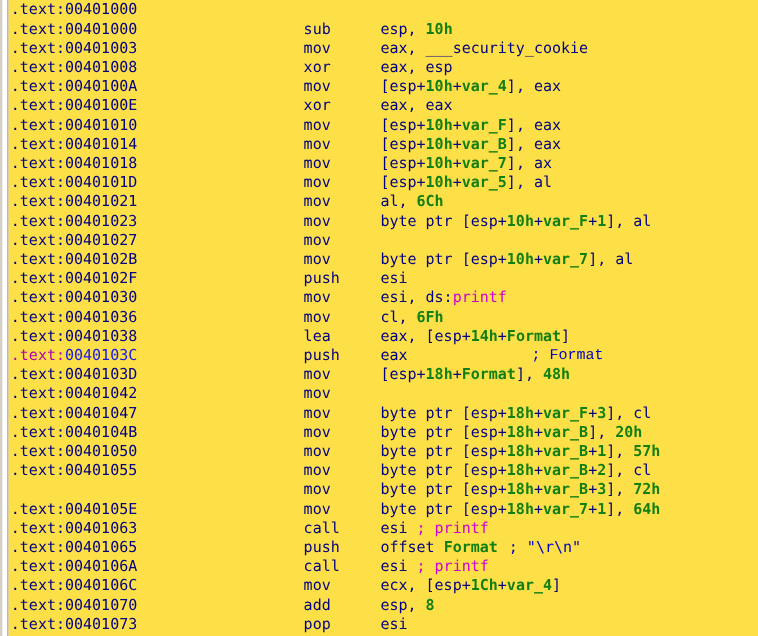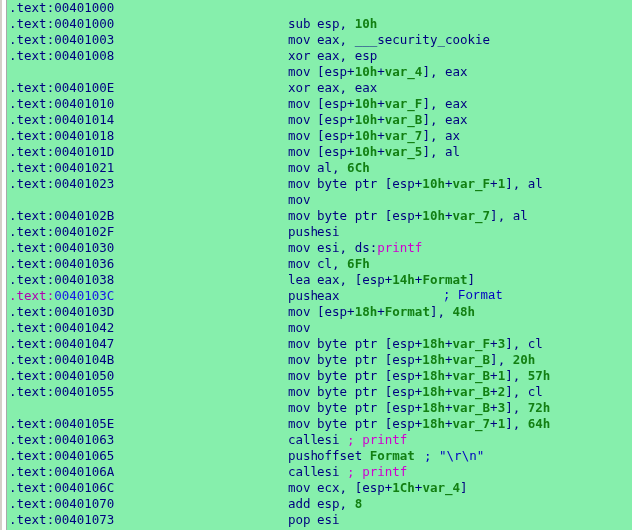--- a/index.html
+++ b/index.html
@@ -12,21 +12,21 @@
     width: 632px;
     height: 530px;
     overflow: hidden;
     font-family: "DejaVu Sans Mono", "Liberation Mono", monospace;
   }
 
   #disasm-view {
     position: relative;
     width: 632px;
     height: 530px;
-    background: #86efac;
+    background: #fde047;
   }
 
   
   #gutter {
     position: absolute;
     left: 0;
     top: 0;
     width: 7px;
     height: 530px;
     background: #ffffff;
@@ -69,21 +69,20 @@
 
   
   .line.current .seg-prefix { color: #b000b0; }
   .line.current .addr-num   { color: #1717e8; font-weight: normal; }
 
   .mnem {
     position: absolute;
     left: 253px;
     top: 0;
     color: #000080;
-    margin-left: 35px;
   }
   .ops {
     position: absolute;
     left: 317px;
     top: 0;
     color: #000080;
   }
   .cmt {
     position: absolute;
     top: 0;
@@ -101,29 +100,29 @@
 
   <div id="gutter">
     <div id="gutter-shadow"></div>
   </div>
 
   <div id="lines">
       <div class="line"><div class="addr"><span class="seg-prefix">.text:</span><span class="addr-num">00401000</span></div></div>
       <div class="line"><div class="addr"><span class="seg-prefix">.text:</span><span class="addr-num">00401000</span></div><div class="mnem">sub</div><div class="ops">esp, <span class="num">10h</span></div></div>
       <div class="line"><div class="addr"><span class="seg-prefix">.text:</span><span class="addr-num">00401003</span></div><div class="mnem">mov</div><div class="ops">eax, ___security_cookie</div></div>
       <div class="line"><div class="addr"><span class="seg-prefix">.text:</span><span class="addr-num">00401008</span></div><div class="mnem">xor</div><div class="ops">eax, esp</div></div>
-      <div class="line"><div class="mnem">mov</div><div class="ops">[esp+<span class="num">10h</span>+<span class="num">var_4</span>], eax</div></div>
+      <div class="line"><div class="addr"><span class="seg-prefix">.text:</span><span class="addr-num">0040100A</span></div><div class="mnem">mov</div><div class="ops">[esp+<span class="num">10h</span>+<span class="num">var_4</span>], eax</div></div>
       <div class="line"><div class="addr"><span class="seg-prefix">.text:</span><span class="addr-num">0040100E</span></div><div class="mnem">xor</div><div class="ops">eax, eax</div></div>
       <div class="line"><div class="addr"><span class="seg-prefix">.text:</span><span class="addr-num">00401010</span></div><div class="mnem">mov</div><div class="ops">[esp+<span class="num">10h</span>+<span class="num">var_F</span>], eax</div></div>
       <div class="line"><div class="addr"><span class="seg-prefix">.text:</span><span class="addr-num">00401014</span></div><div class="mnem">mov</div><div class="ops">[esp+<span class="num">10h</span>+<span class="num">var_B</span>], eax</div></div>
       <div class="line"><div class="addr"><span class="seg-prefix">.text:</span><span class="addr-num">00401018</span></div><div class="mnem">mov</div><div class="ops">[esp+<span class="num">10h</span>+<span class="num">var_7</span>], ax</div></div>
       <div class="line"><div class="addr"><span class="seg-prefix">.text:</span><span class="addr-num">0040101D</span></div><div class="mnem">mov</div><div class="ops">[esp+<span class="num">10h</span>+<span class="num">var_5</span>], al</div></div>
       <div class="line"><div class="addr"><span class="seg-prefix">.text:</span><span class="addr-num">00401021</span></div><div class="mnem">mov</div><div class="ops">al, <span class="num">6Ch</span></div></div>
       <div class="line"><div class="addr"><span class="seg-prefix">.text:</span><span class="addr-num">00401023</span></div><div class="mnem">mov</div><div class="ops">byte ptr [esp+<span class="num">10h</span>+<span class="num">var_F</span>+<span class="num">1</span>], al</div></div>
-      <div class="line"><div class="mnem">mov</div></div>
+      <div class="line"><div class="addr"><span class="seg-prefix">.text:</span><span class="addr-num">00401027</span></div><div class="mnem">mov</div></div>
       <div class="line"><div class="addr"><span class="seg-prefix">.text:</span><span class="addr-num">0040102B</span></div><div class="mnem">mov</div><div class="ops">byte ptr [esp+<span class="num">10h</span>+<span class="num">var_7</span>], al</div></div>
       <div class="line"><div class="addr"><span class="seg-prefix">.text:</span><span class="addr-num">0040102F</span></div><div class="mnem">push</div><div class="ops">esi</div></div>
       <div class="line"><div class="addr"><span class="seg-prefix">.text:</span><span class="addr-num">00401030</span></div><div class="mnem">mov</div><div class="ops">esi, ds:<span class="sym">printf</span></div></div>
       <div class="line"><div class="addr"><span class="seg-prefix">.text:</span><span class="addr-num">00401036</span></div><div class="mnem">mov</div><div class="ops">cl, <span class="num">6Fh</span></div></div>
       <div class="line"><div class="addr"><span class="seg-prefix">.text:</span><span class="addr-num">00401038</span></div><div class="mnem">lea</div><div class="ops">eax, [esp+<span class="num">14h</span>+<span class="num">Format</span>]</div></div>
       <div class="line current"><div class="addr"><span class="seg-prefix">.text:</span><span class="addr-num">0040103C</span></div><div class="mnem">push</div><div class="ops">eax</div><div class="cmt" style="left: 443px; font-family: Liberation Mono, monospace;">; Format</div></div>
       <div class="line"><div class="addr"><span class="seg-prefix">.text:</span><span class="addr-num">0040103D</span></div><div class="mnem">mov</div><div class="ops">[esp+<span class="num">18h</span>+<span class="num">Format</span>], <span class="num">48h</span></div></div>
       <div class="line"><div class="addr"><span class="seg-prefix">.text:</span><span class="addr-num">00401042</span></div><div class="mnem">mov</div></div>
       <div class="line"><div class="addr"><span class="seg-prefix">.text:</span><span class="addr-num">00401047</span></div><div class="mnem">mov</div><div class="ops">byte ptr [esp+<span class="num">18h</span>+<span class="num">var_F</span>+<span class="num">3</span>], cl</div></div>
       <div class="line"><div class="addr"><span class="seg-prefix">.text:</span><span class="addr-num">0040104B</span></div><div class="mnem">mov</div><div class="ops">byte ptr [esp+<span class="num">18h</span>+<span class="num">var_B</span>], <span class="num">20h</span></div></div>

